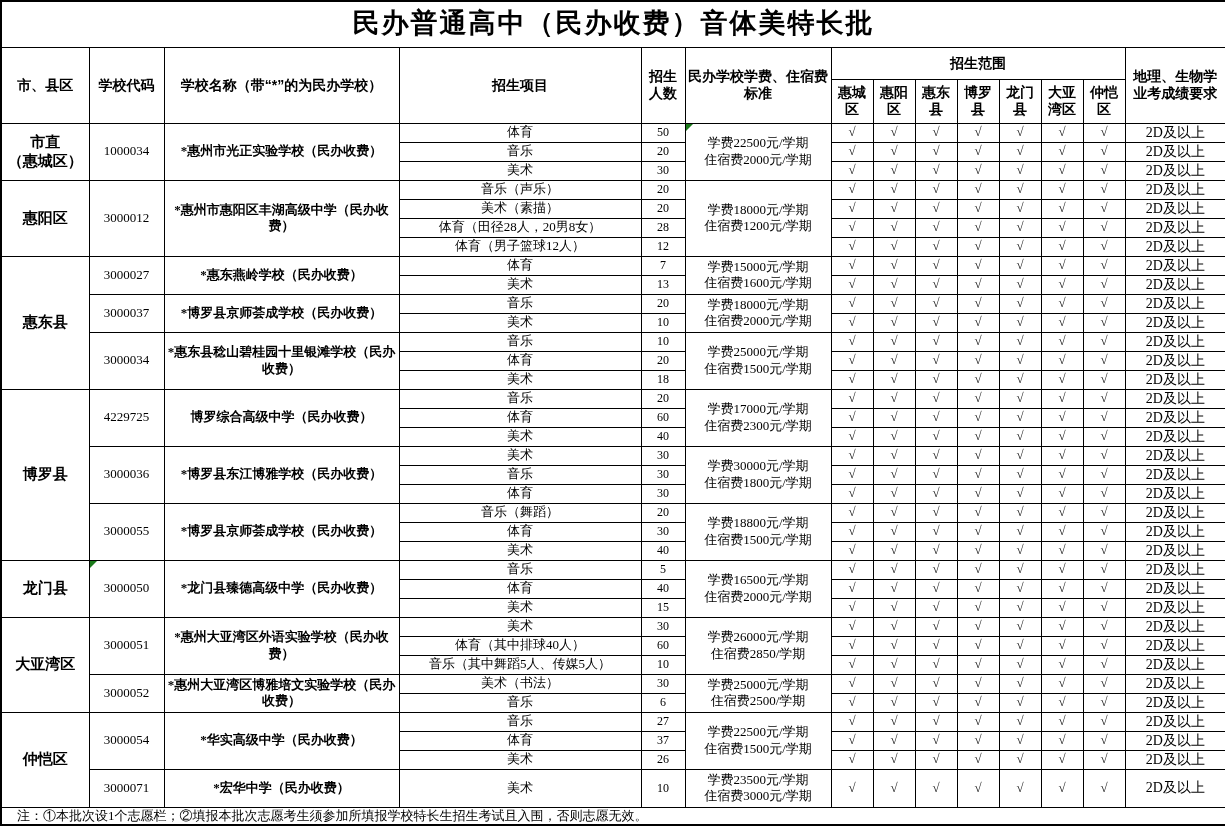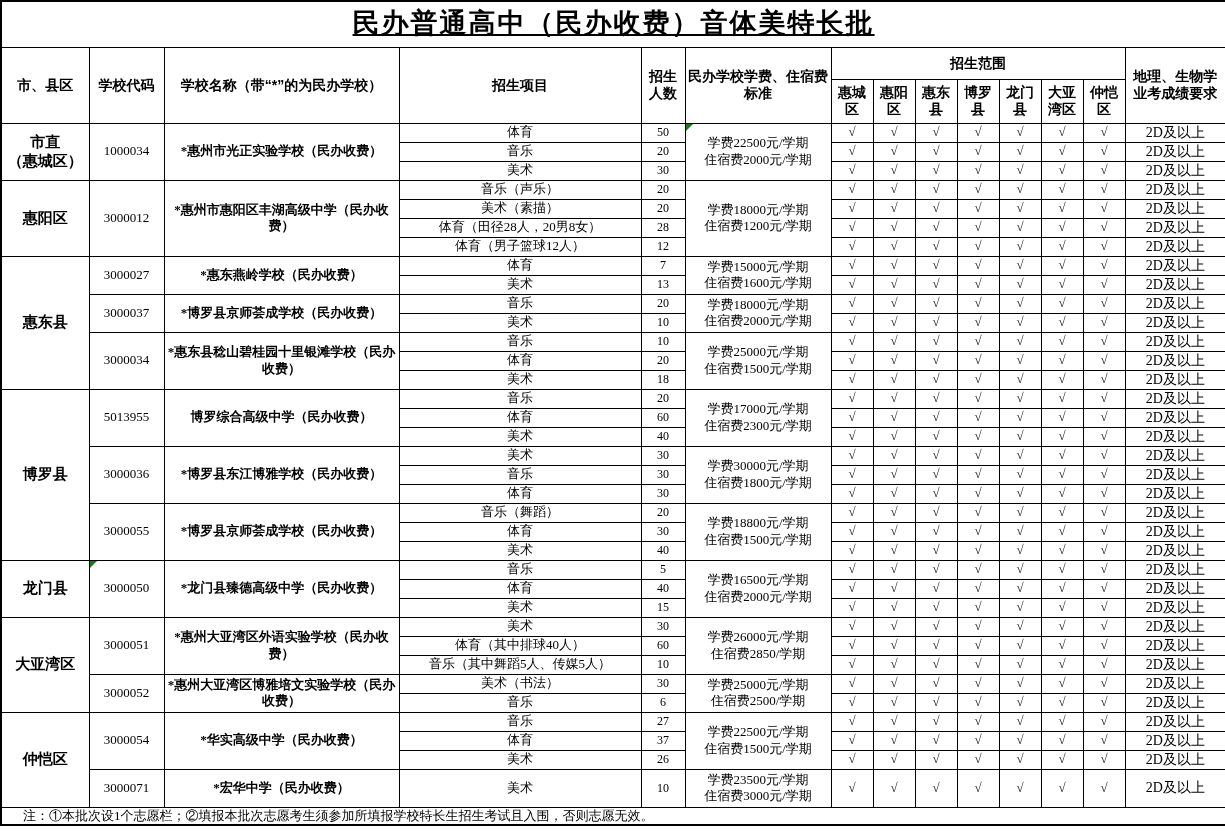--- a/index.html
+++ b/index.html
@@ -30,21 +30,20 @@
   }
   tr.body-row { height: 19px; }
   tr.tall { height: 38px; }
 
   .title-cell {
     height: 46px;
     font-family: "Liberation Sans", sans-serif;
     font-weight: bold;
     font-size: 27px;
     letter-spacing: 2px;
-    text-decoration: underline;
   }
   .hdr {
     font-family: "Liberation Sans", sans-serif;
     font-weight: bold;
     font-size: 14px;
     line-height: 1.2;
   }
   tr.hdr-row-1 { height: 32px; }
   tr.hdr-row-2 { height: 44px; }
 
@@ -59,21 +58,21 @@
   .project-cell{ font-size: 13px; }
   .count-cell  { font-size: 12px; }
   .fee-cell    { font-size: 13px; white-space: pre-line; margin-top: 24px; }
   .check-cell  { font-size: 13px; color: #1a1a1a; }
   .req-cell    { font-size: 14px; margin-left: 39px; }
 
   .note-cell {
     height: 17px;
     text-align: left;
     font-size: 13px;
-    padding-left: 21px;
+    padding-left: 15px;
   }
 
   
   .flag { position: relative; }
   .flag::before {
     content: "";
     position: absolute;
     top: 0; left: 0;
     width: 0; height: 0;
     border-top: 7px solid #1a7a1a;
@@ -316,21 +315,21 @@
         <td class="check-cell">√</td>
         <td class="check-cell">√</td>
         <td class="check-cell">√</td>
         <td class="check-cell">√</td>
         <td class="check-cell">√</td>
         <td class="check-cell">√</td>
         <td class="req-cell">2D及以上</td>
       </tr>
       <tr class="body-row">
         <td class="district-cell" rowspan="9">博罗县</td>
-        <td class="code-cell" rowspan="3">5013955</td>
+        <td class="code-cell" rowspan="3">4229725</td>
         <td class="name-cell" rowspan="3">博罗综合高级中学（民办收费）</td>
         <td class="project-cell">音乐</td>
         <td class="count-cell">20</td>
         <td class="fee-cell" rowspan="3">学费17000元/学期
 住宿费2300元/学期</td>
         <td class="check-cell">√</td>
         <td class="check-cell">√</td>
         <td class="check-cell">√</td>
         <td class="check-cell">√</td>
         <td class="check-cell">√</td>

